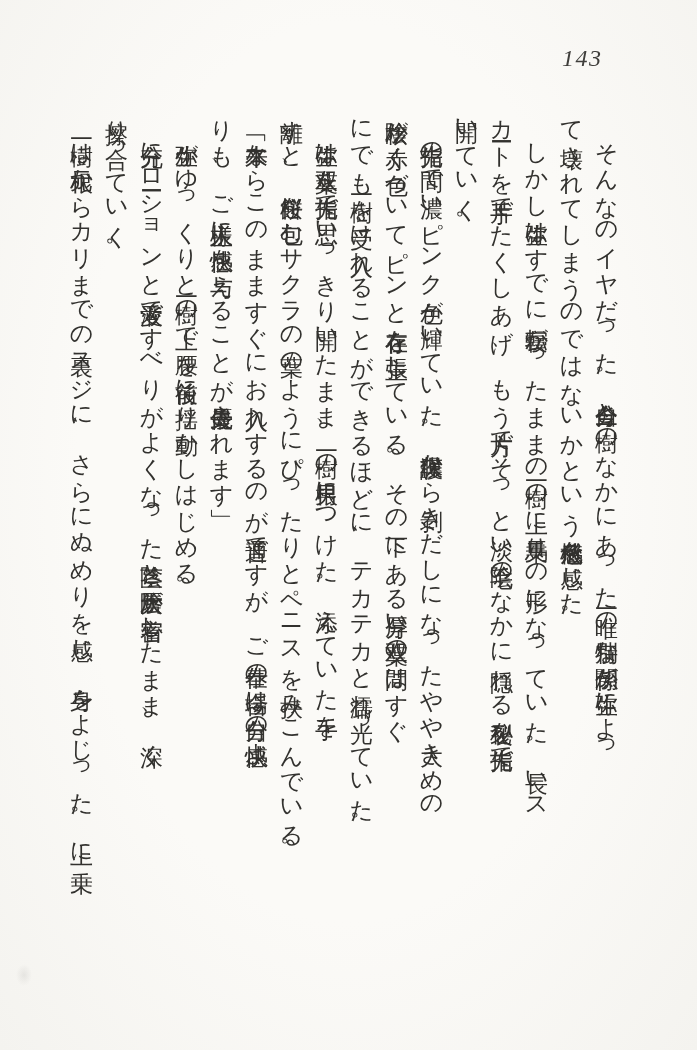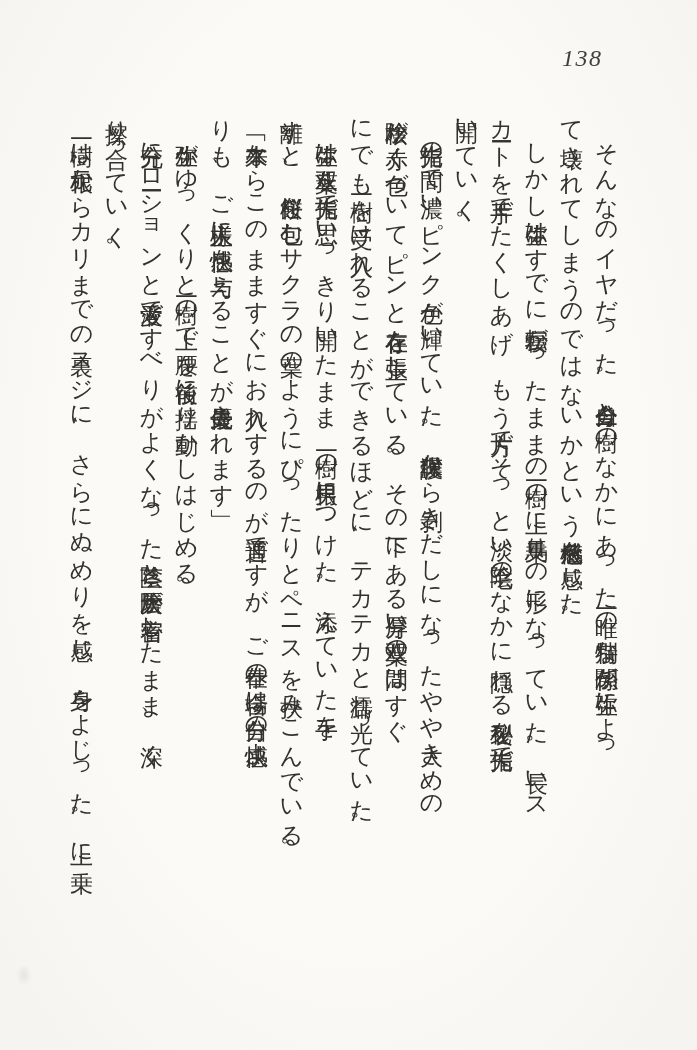--- a/index.html
+++ b/index.html
@@ -51,21 +51,21 @@
     top: 964px;
     width: 16px;
     height: 22px;
     background: radial-gradient(ellipse at center, rgba(90,88,84,0.10), rgba(90,88,84,0) 70%);
     pointer-events: none;
   }
 </style>
 </head>
 <body>
 
-<div class="page-number">138</div>
+<div class="page-number">143</div>
 
 <div class="text-area">
     <div class="tcol indent">そんなのイヤだった。今自分と一樹のなかにあった唯一の特別な関係が弥生によっ</div>
     <div class="tcol">て壊されてしまうのではないかという危機感を感じた。</div>
     <div class="tcol indent">しかし弥生はすでに寝転がったままの一樹の上に馬乗りの形になっていた。長いス</div>
     <div class="tcol">カートを片手でたくしあげ、もう片方でそっと淡い陰毛のなかに隠れる秘裂を指先で</div>
     <div class="tcol">開いていく。</div>
     <div class="tcol indent">指先の間で濃いピンク色が輝いていた。保護膜から剝きだしになったやや大きめの</div>
     <div class="tcol">陰核が赤く色づいてピンと存在を主張している。その下にある分厚い双葉の間はすぐ</div>
     <div class="tcol">にでも一樹を受け入れることができるほどに、テカテカと濡れ光っていた。</div>

